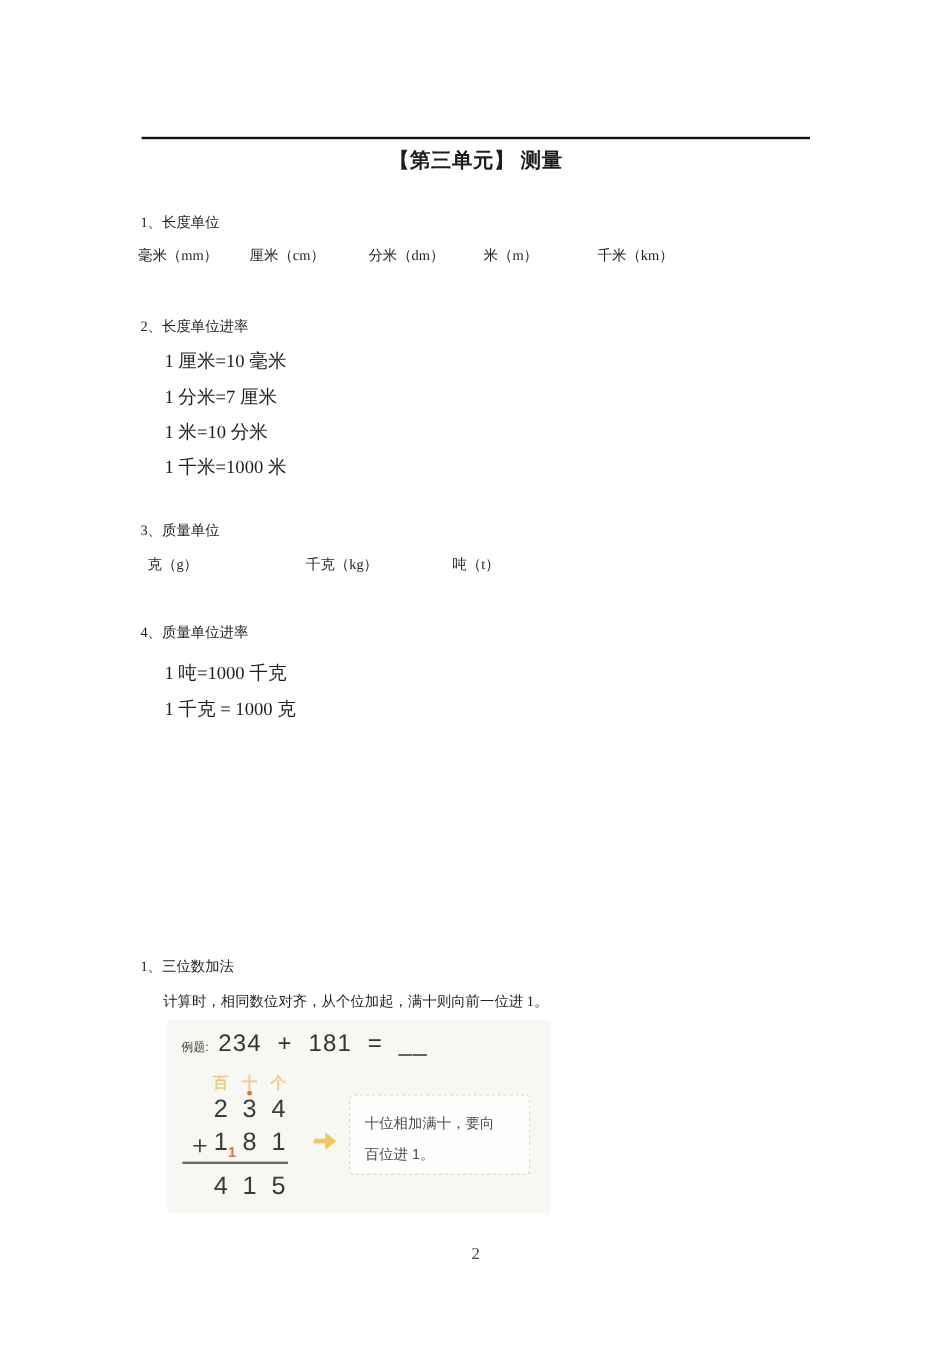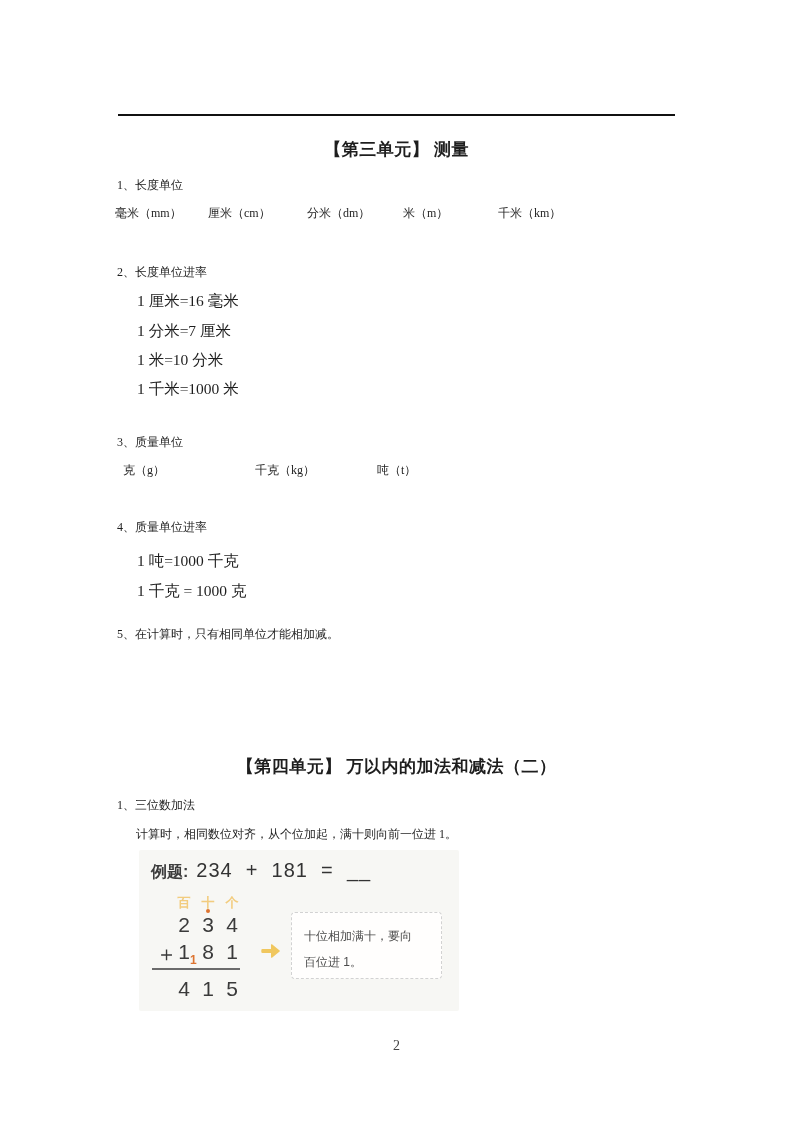--- a/index.html
+++ b/index.html
@@ -8,32 +8,32 @@
     width:793px;height:1122px;
     background:#ffffff;
     font-family:"Liberation Serif","DejaVu Serif",serif;
     color:#1e1e1e;
     overflow:hidden;
   }
   .abs{position:absolute;white-space:nowrap;}
   .rule-line{position:absolute;left:118px;top:114px;width:557px;height:2px;background:#111;}
   .unit-title{
     position:absolute;left:0;width:793px;text-align:center;
-    font-size:17px;font-weight:700;letter-spacing:0.5px;margin-top:16px;
+    font-size:17px;font-weight:700;letter-spacing:0.5px;
   }
   .body-text{font-size:12px;}
   .rate-text{font-size:15.5px;}
   
   .example-box{
     position:absolute;left:139px;top:850px;width:320px;height:161px;
     background:#f7f7f4;border-radius:2px;
     font-family:"Liberation Sans","DejaVu Sans",sans-serif;
   }
   .example-problem{position:absolute;left:12px;top:9px;display:flex;align-items:baseline;gap:8px;}
-  .example-label{font-size:16px;color:#3c3c3c;font-weight:bold;}
+  .example-label{font-size:10px;color:#3c3c3c;}
   .example-expr{font-size:20px;color:#333;white-space:pre;letter-spacing:1px;}
   .place-label{position:absolute;width:24px;text-align:center;font-size:13px;color:#f2cc7e;top:44px;font-weight:700;}
   .dcell{position:absolute;width:24px;text-align:center;font-size:21px;color:#3a3a3a;}
   .plus-cell{position:absolute;font-size:21px;color:#3a3a3a;}
   .carry-dot{position:absolute;width:4px;height:4px;border-radius:50%;background:#dd7430;}
   .carry-one{position:absolute;font-size:12px;font-weight:700;color:#dd7430;}
   .sum-line{position:absolute;left:13px;top:118px;width:88px;height:2px;background:#6b6b6b;}
   .arrow-wrap{position:absolute;left:122px;top:93px;width:20px;height:16px;}
   .note-box{
     position:absolute;left:152px;top:62px;width:127px;height:45px;
@@ -53,37 +53,35 @@
   <div class="unit-title" style="top:122px;">【第三单元】 测量</div>
 
   <div class="abs body-text" style="left:117px;top:177px;">1、长度单位</div>
   <span class="abs body-text" style="left:115px;top:205px;">毫米（mm）</span>
   <span class="abs body-text" style="left:208px;top:205px;">厘米（cm）</span>
   <span class="abs body-text" style="left:307px;top:205px;">分米（dm）</span>
   <span class="abs body-text" style="left:403px;top:205px;">米（m）</span>
   <span class="abs body-text" style="left:498px;top:205px;">千米（km）</span>
 
   <div class="abs body-text" style="left:117px;top:264px;">2、长度单位进率</div>
-  <div class="abs rate-text" style="left:137px;top:291px;">1 厘米=16 毫米</div>
+  <div class="abs rate-text" style="left:137px;top:291px;">1 厘米=10 毫米</div>
   <div class="abs rate-text" style="left:137px;top:321px;">1 分米=7 厘米</div>
   <div class="abs rate-text" style="left:137px;top:350px;">1 米=10 分米</div>
   <div class="abs rate-text" style="left:137px;top:379px;">1 千米=1000 米</div>
 
   <div class="abs body-text" style="left:117px;top:434px;">3、质量单位</div>
   <span class="abs body-text" style="left:123px;top:462px;">克（g）</span>
   <span class="abs body-text" style="left:255px;top:462px;">千克（kg）</span>
   <span class="abs body-text" style="left:377px;top:462px;">吨（t）</span>
 
   <div class="abs body-text" style="left:117px;top:519px;">4、质量单位进率</div>
   <div class="abs rate-text" style="left:137px;top:551px;">1 吨=1000 千克</div>
   <div class="abs rate-text" style="left:137px;top:581px;">1 千克 = 1000 克</div>
 
-  <div class="abs body-text" style="left:117px;top:626px;">5、在计算时，只有相同单位才能相加减。</div>
 
-  <div class="unit-title" style="top:739px;">【第四单元】 万以内的加法和减法（二）</div>
   <div class="abs body-text" style="left:117px;top:797px;">1、三位数加法</div>
   <div class="abs body-text" style="left:136px;top:826px;">计算时，相同数位对齐，从个位加起，满十则向前一位进 1。</div>
 
   <div class="example-box">
     <div class="example-problem">
       <span class="example-label">例题:</span>
       <span class="example-expr">234  +  181  =  __</span>
     </div>
 
     <span class="place-label" style="left:33px;">百</span>

